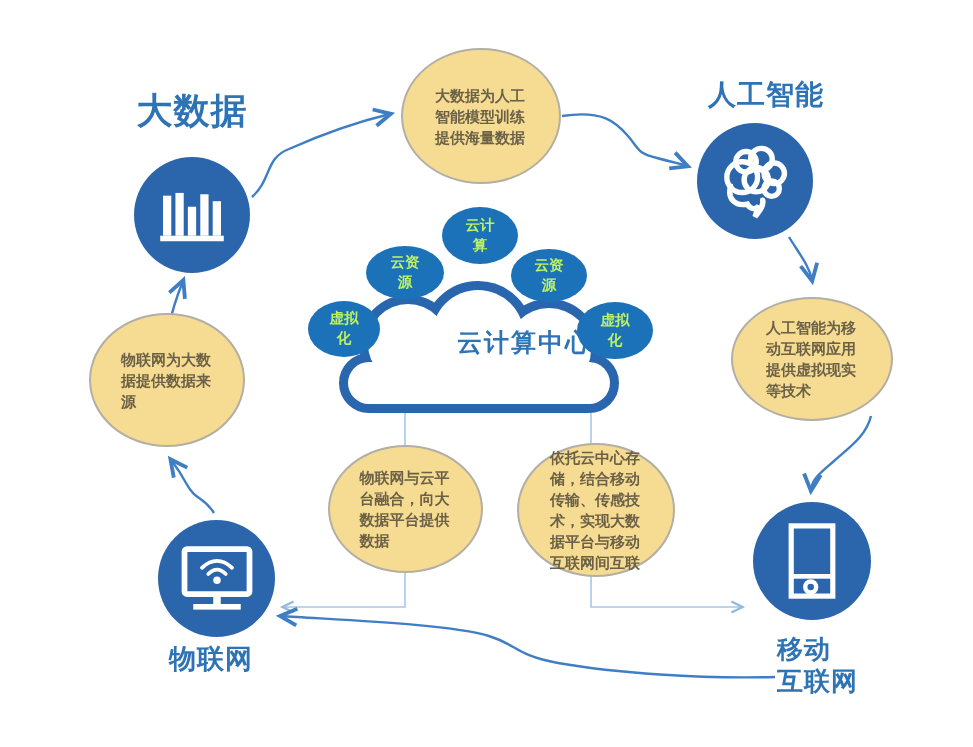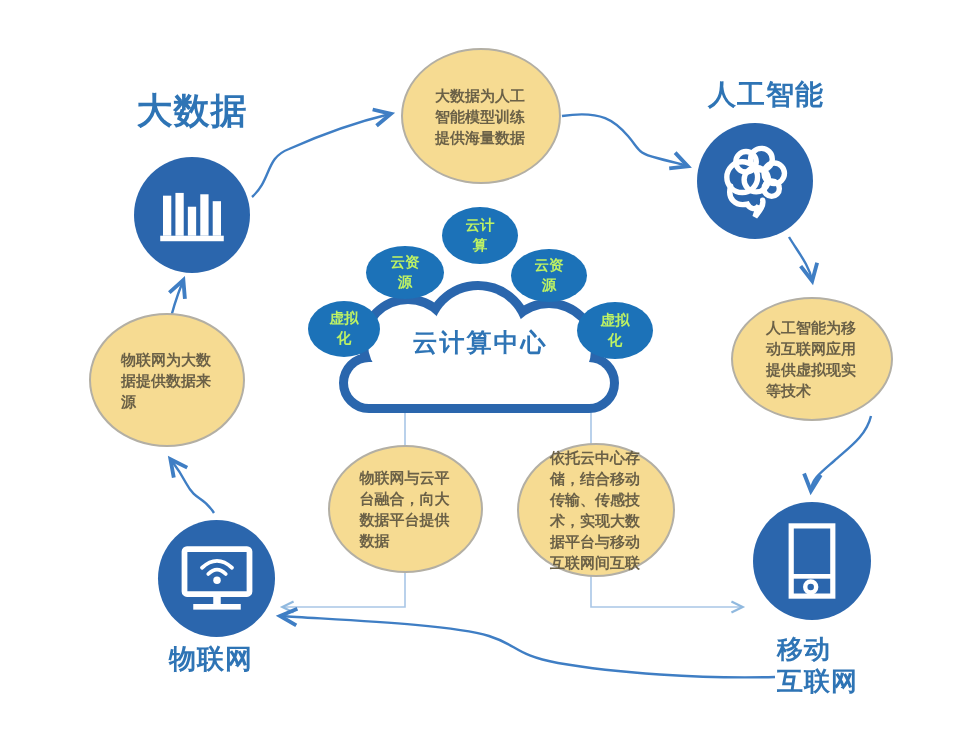--- a/index.html
+++ b/index.html
@@ -28,21 +28,21 @@
     text-align:left;word-break:break-all;
   }
   
   .bubble{
     position:absolute;border-radius:50%;background:#1C72B8;color:#bef264;
     display:flex;align-items:center;justify-content:center;font-weight:bold;z-index:4;
   }
   .bubble .txt{width:32px;font-size:14.5px;line-height:1.35;text-align:center;word-break:break-all;}
   
   .cloud-text{
-    position:absolute;left:368px;top:327px;width:224px;text-align:center;z-index:4;
+    position:absolute;left:368px;top:327px;width:224px;text-align:right;z-index:4;
     font-weight:bold;line-height:31px;
   }
   .cloud-text .t1{font-size:25px;color:#2E74B5;letter-spacing:2px;}
   .cloud-text .t2{font-size:25px;color:#1E2B3C;letter-spacing:2px;}
 </style>
 </head>
 <body>
 
 <div class="canvas">
 

